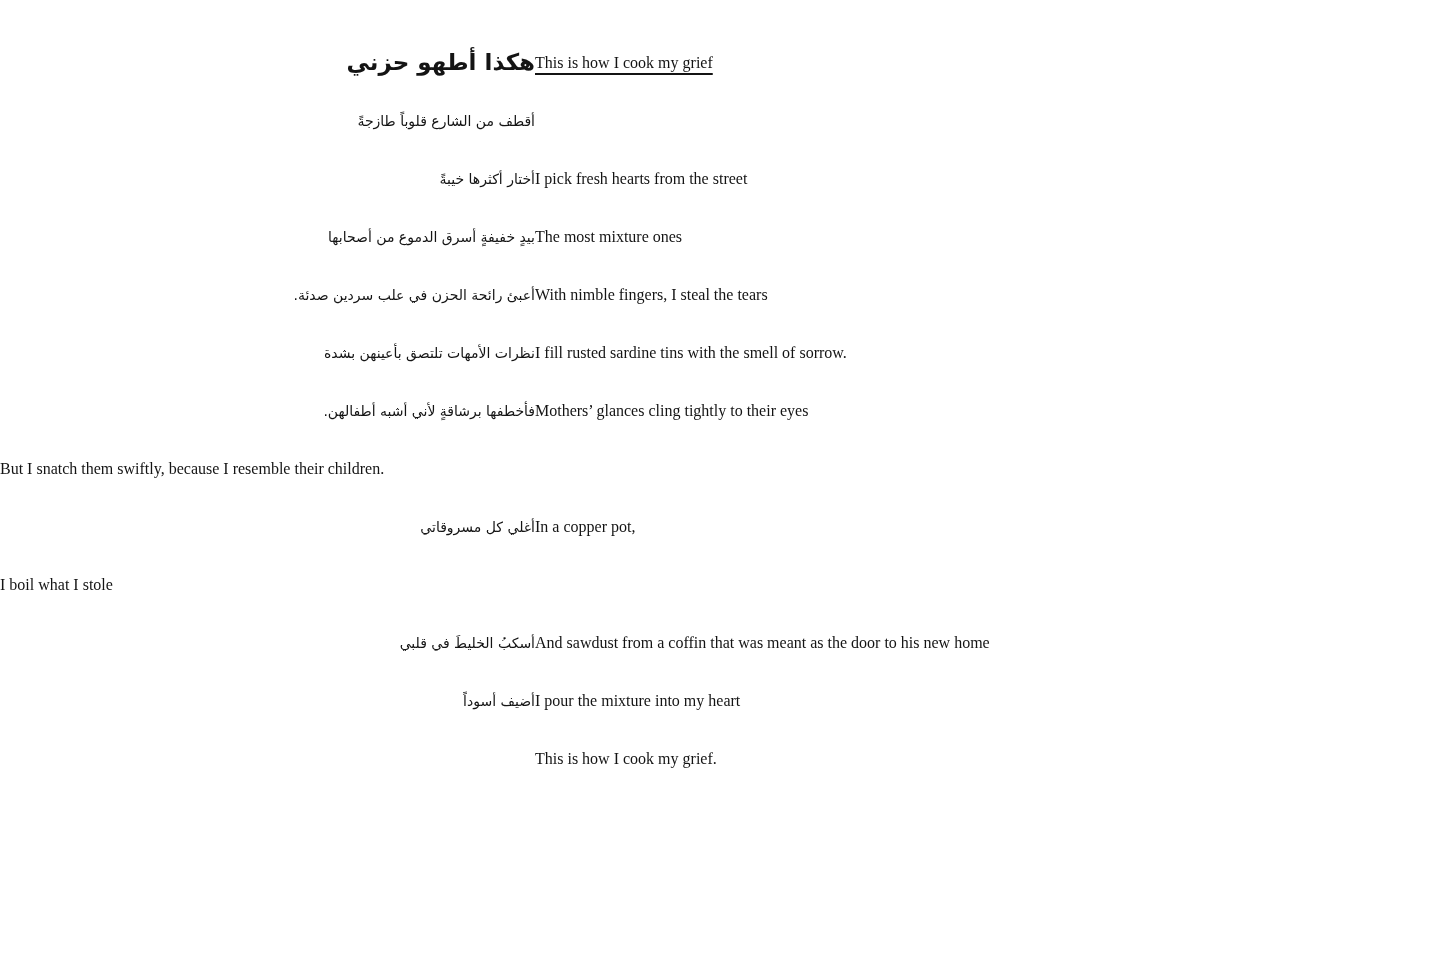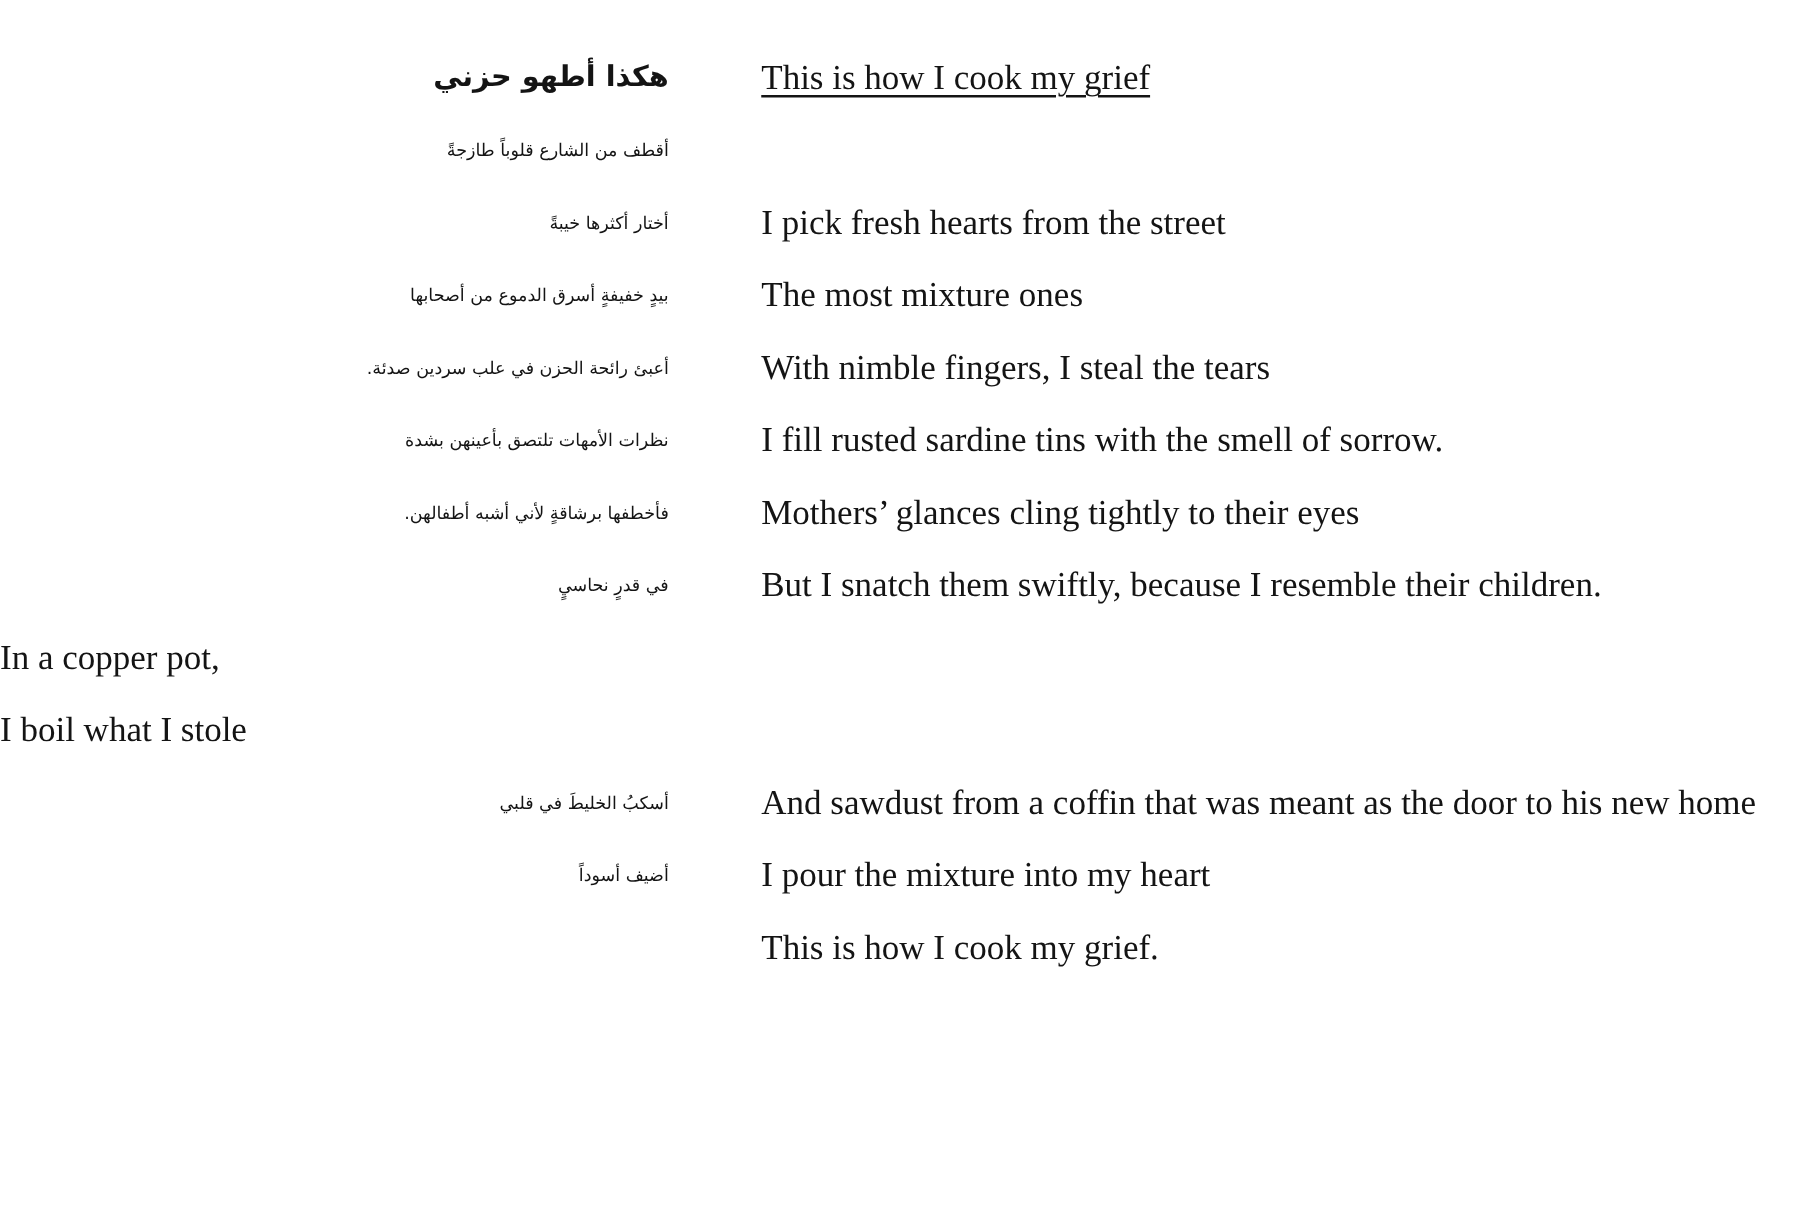--- a/index.html
+++ b/index.html
@@ -13,36 +13,35 @@
     color: #141414;
     overflow: hidden;
   }
   .poem {
     padding-top: 34px;
     width: 1456px;
   }
   .row {
     display: grid;
     grid-template-columns: 535px 1fr;
-    column-gap: 74px;
     height: 58px;
     align-items: center;
   }
   .ar {
     direction: rtl;
     unicode-bidi: plaintext;
     text-align: right;
     font-family: "DejaVu Sans", sans-serif;
     font-size: 14px;
     line-height: 1.2;
     white-space: nowrap;
   }
   .en {
     font-family: "Liberation Serif", "DejaVu Serif", serif;
-    font-size: 28px;
+    font-size: 16px;
     line-height: 1.2;
     white-space: nowrap;
   }
   .title-row .ar {
     font-weight: 700;
     font-size: 23px;
   }
   .title-row .en {
     text-decoration: underline;
     text-underline-offset: 5px;
@@ -83,25 +82,25 @@
     <div class="ar">نظرات الأمهات تلتصق بأعينهن بشدة</div>
     <div class="en">I fill rusted sardine tins with the smell of sorrow.</div>
   </div>
 
   <div class="row">
     <div class="ar">فأخطفها برشاقةٍ لأني أشبه أطفالهن.</div>
     <div class="en">Mothers’ glances cling tightly to their eyes</div>
   </div>
 
   <div class="row">
-    <div class="ar">في قدرٍ نحاسيٍ</div>
     <div class="en">But I snatch them swiftly, because I resemble their children.</div>
   </div>
 
   <div class="row">
+    <div class="ar">أغلي كل مسروقاتي</div>
     <div class="en">In a copper pot,</div>
   </div>
 
   <div class="row">
     <div class="en">I boil what I stole</div>
   </div>
 
 
   <div class="row">
     <div class="ar">أسكبُ الخليطَ في قلبي</div>

